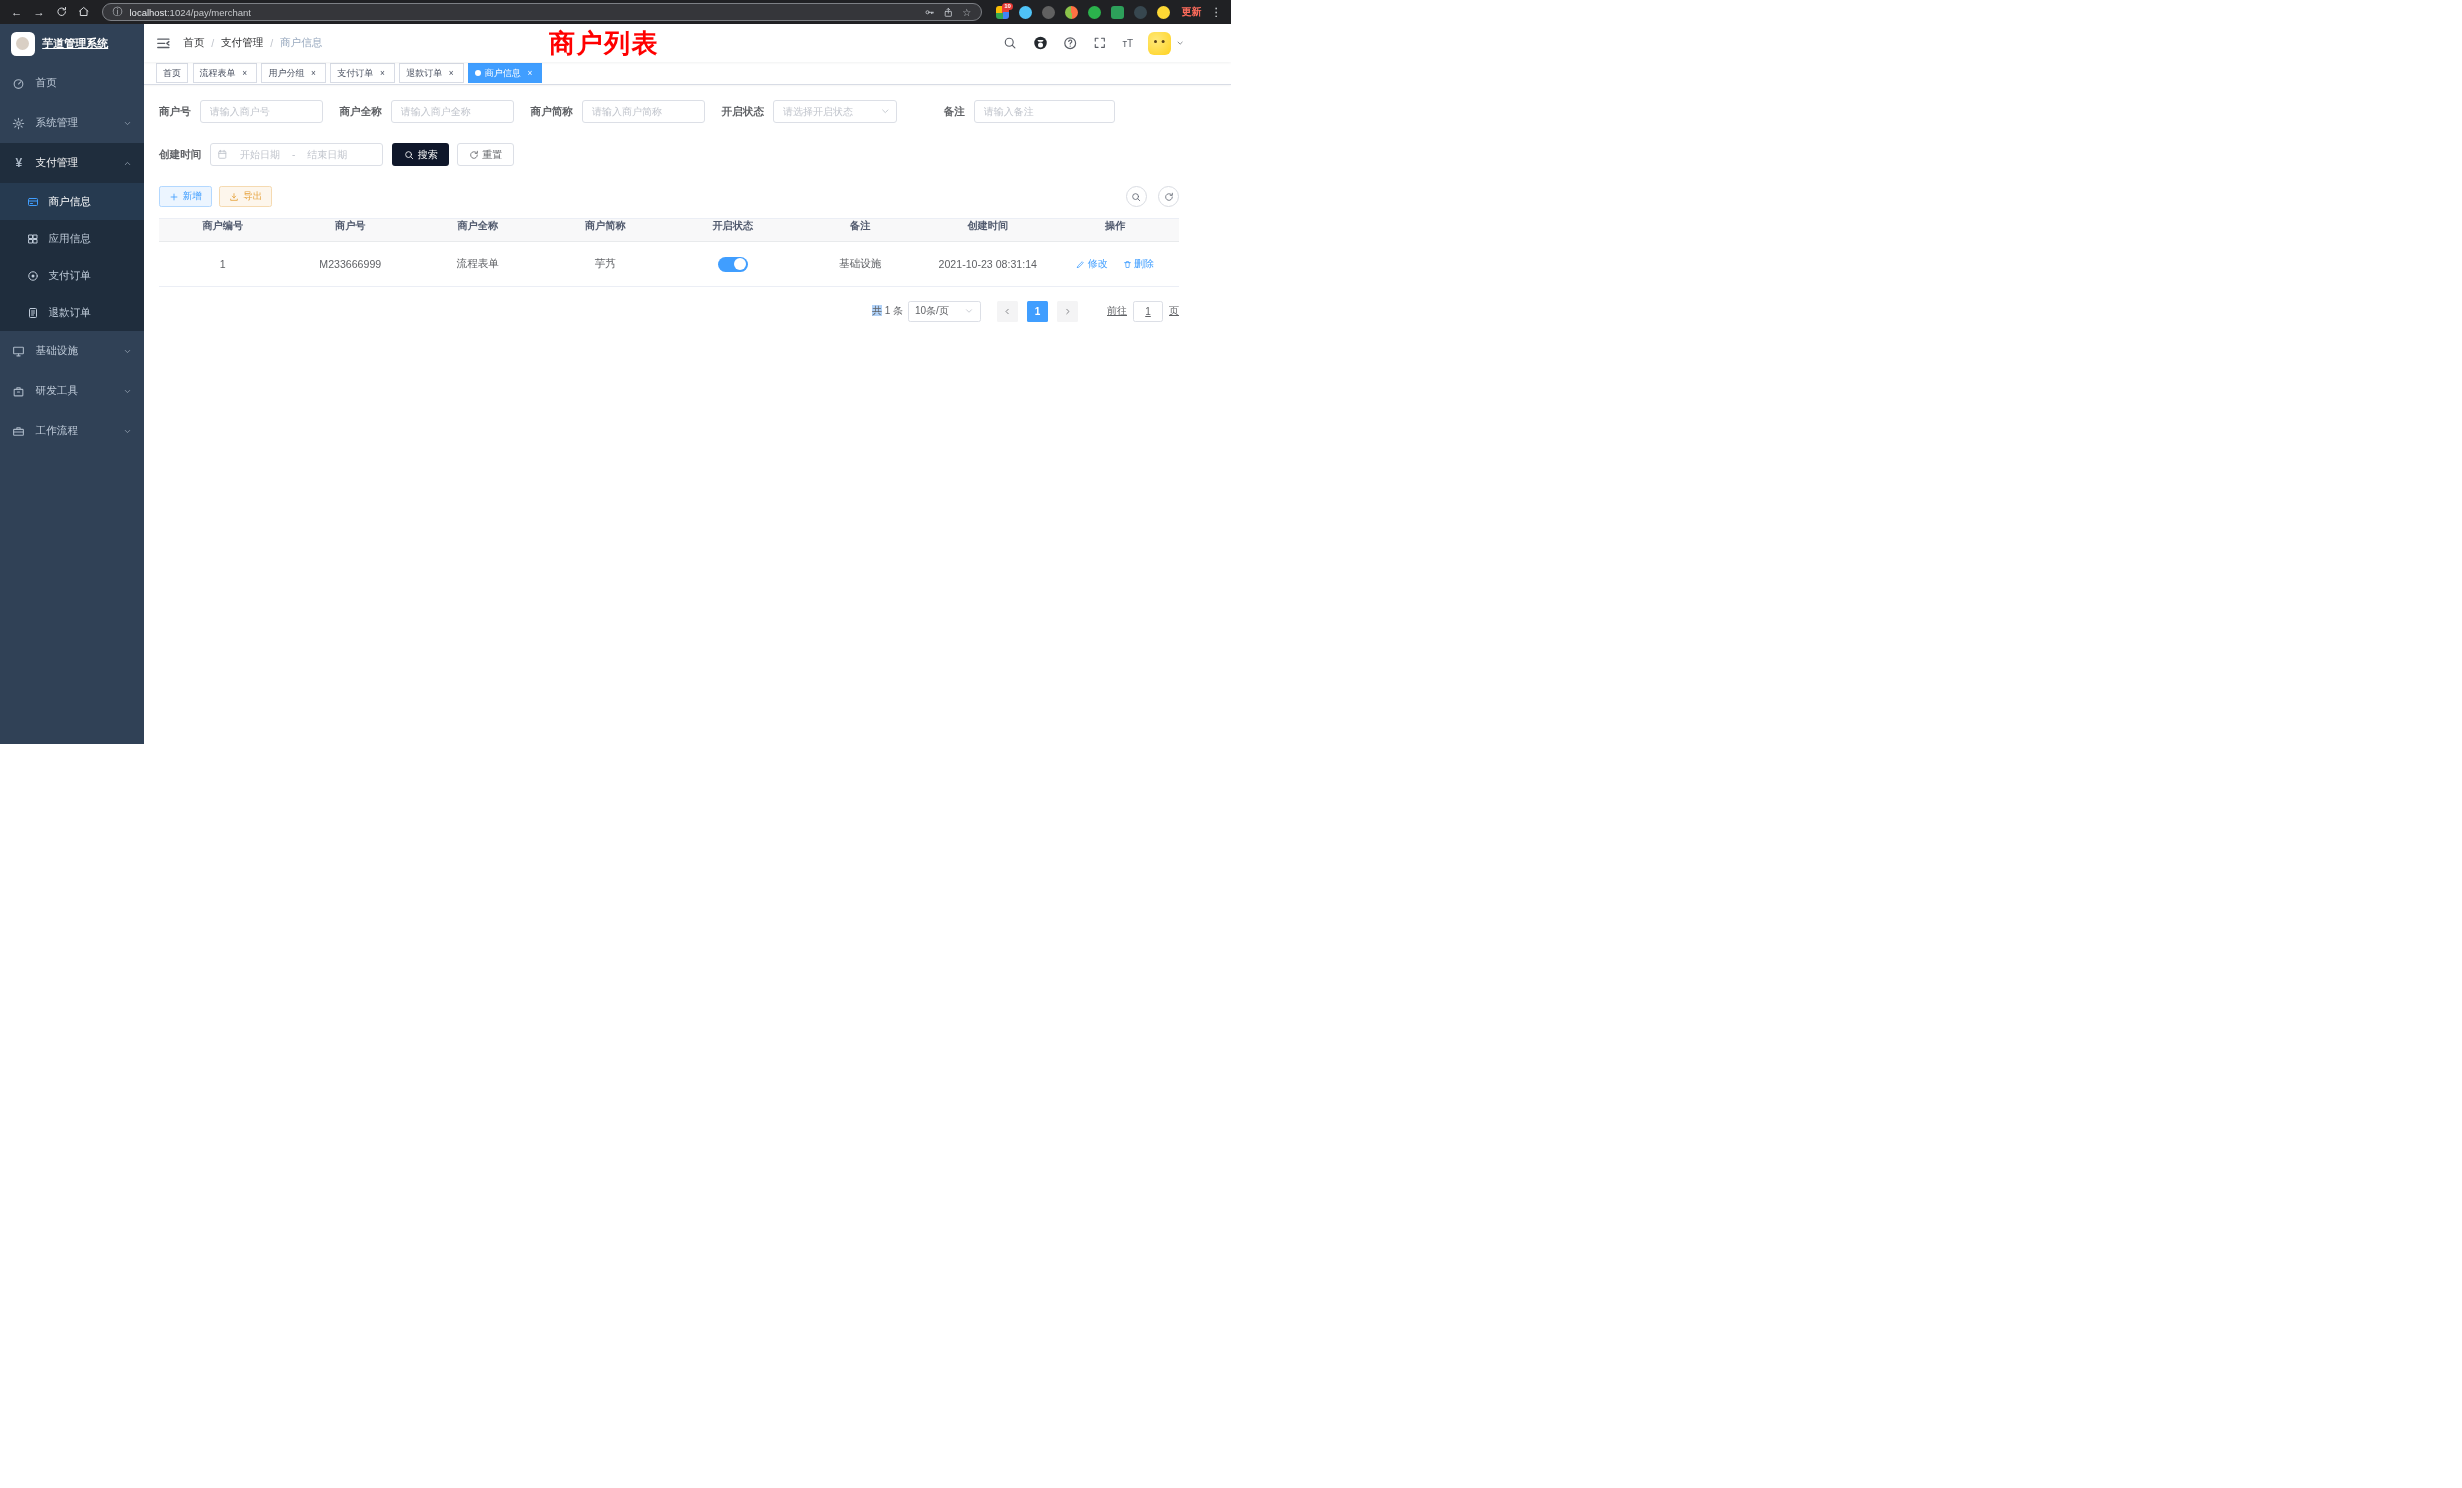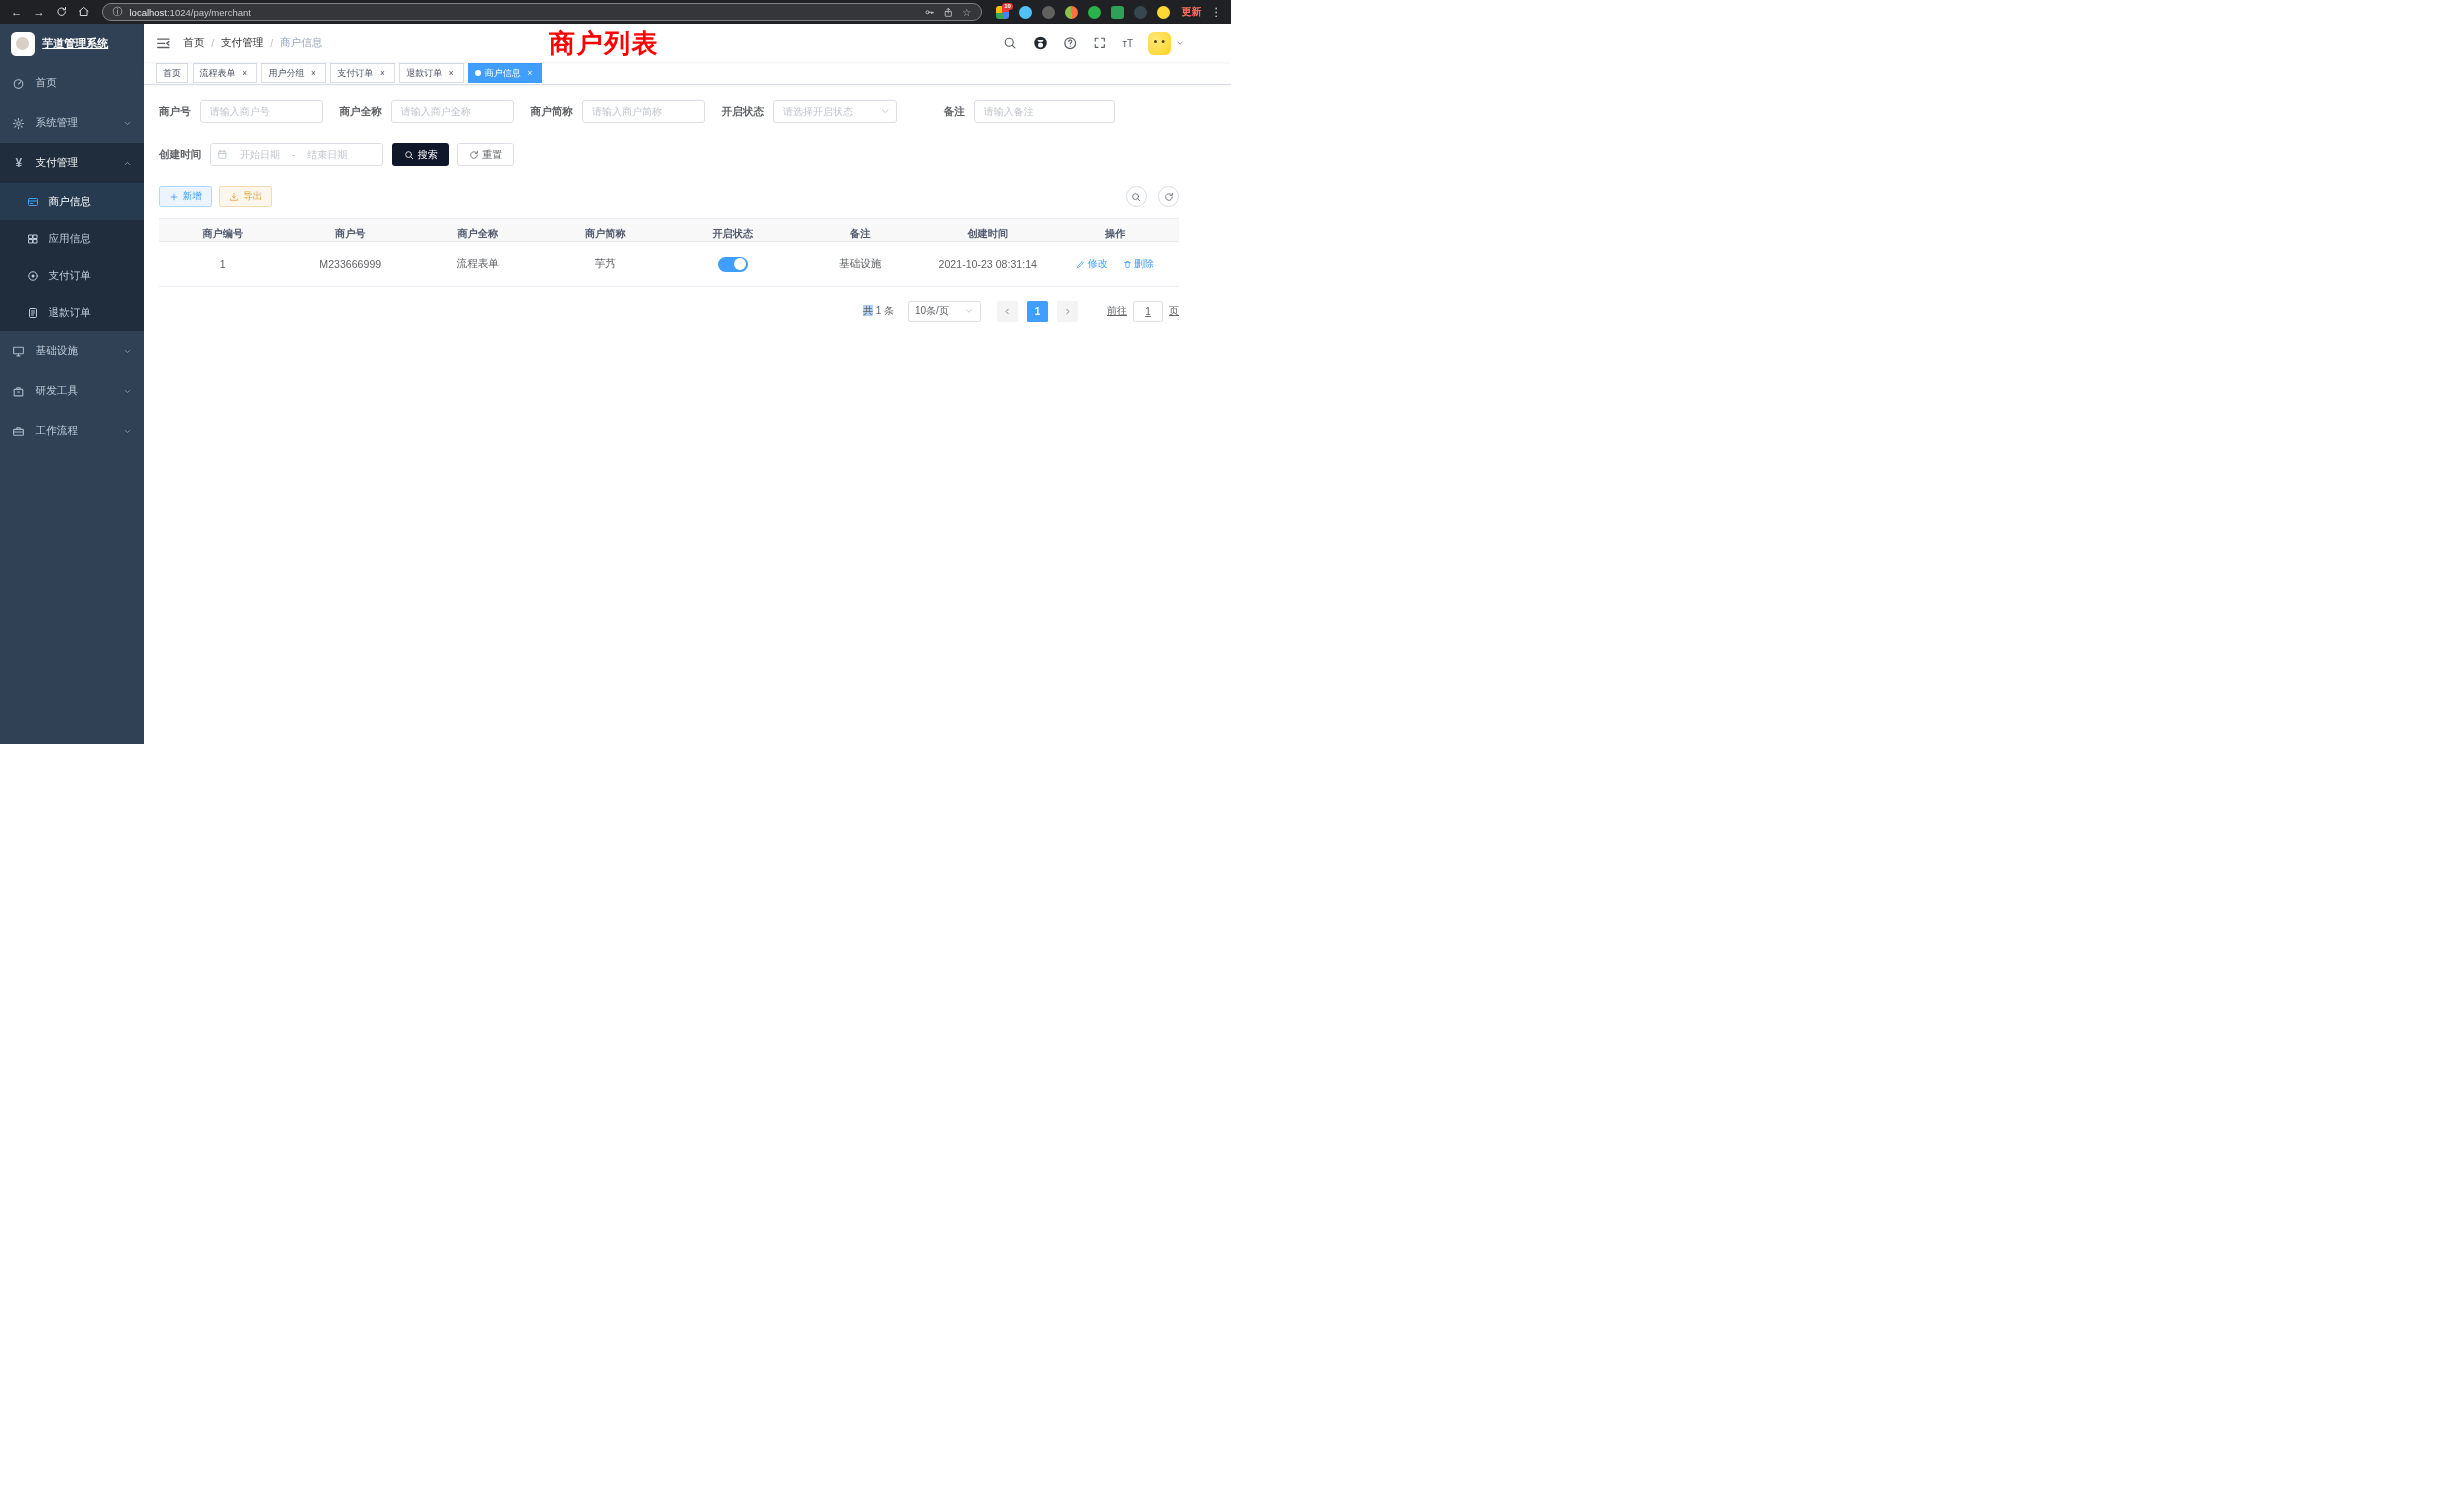--- a/index.html
+++ b/index.html
@@ -94,33 +94,33 @@
   .toolbar-row { display:flex; align-items:center; width:1020px; }
   .btn-sm { height:21px; font-size:9.5px; padding:0 9px; border-radius:2.3px;text-align:right; }
   .btn-plain-primary { background:#ecf5ff; border-color:#b3d8ff; color:#409EFF; }
   .btn-plain-warning { background:#fdf6ec; border-color:#f5dab1; color:#e6a23c; margin-left:7.6px; }
   .toolbar-right { margin-left:auto; display:flex; gap:11.4px; }
   .circle-btn { width:21px; height:21px; border-radius:50%; background:#fff; border:0.8px solid #d9dce2; color:#5e6470; display:flex; align-items:center; justify-content:center; cursor:pointer; }
   .circle-btn svg { width:10px; height:10px; }
 
   
   .table { width:1020px; margin-top:10.6px; border-top:0.8px solid #ebeef5; }
-  .thead { display:flex; align-items:flex-end; height:23.5px; background:#f8f8f9; border-bottom:0.8px solid #e8eaec; }
+  .thead { display:flex; align-items:flex-start; height:23.5px; background:#f8f8f9; border-bottom:0.8px solid #e8eaec; }
   .th { flex:1; text-align:center; font-size:10.2px; font-weight:700; color:#515a6e; }
   .trow { display:flex; align-items:center; height:45px; border-bottom:0.8px solid #ebeef5; }
   .td { flex:1; text-align:center; font-size:10.6px; color:#606266; }
   .switch { width:30px; height:15px; border-radius:7.6px; background:#409EFF; position:relative; display:inline-block; vertical-align:middle; cursor:pointer; }
   .switch::after { content:""; position:absolute; right:1.5px; top:1.5px; width:12px; height:12px; border-radius:50%; background:#fff; }
   .op-link { color:#409EFF; font-size:10px; display:inline-flex; align-items:center; gap:2.3px; cursor:pointer; }
   .op-link + .op-link { margin-left:12px; }
   .op-link svg { width:9px; height:9px; }
 
   
   .pagination { width:1020px; display:flex; justify-content:flex-end; align-items:center; margin-top:13.6px; font-size:10px; color:#606266; }
-  .pg-total { margin-right:14px; }
+  .pg-total { margin-right:5px; }
   .pg-total .hl { background:#b1d2f8; }
   .pg-sizer { width:73px; height:21px; border:0.8px solid #dcdfe6; border-radius:2.3px; display:flex; align-items:center; justify-content:space-between; padding:0 6px; cursor:pointer; background:#fff; }
   .pg-sizer .select-caret2 { width:10px; height:10px; color:#c0c4cc; }
   .pg-btn { width:21px; height:21px; background:#f4f4f5; border-radius:1.5px; display:flex; align-items:center; justify-content:center; color:#606266; cursor:pointer; }
   .pg-btn svg { width:9px; height:9px; }
   .pg-prev { margin-left:16px; }
   .pg-page { width:21px; height:21px; background:#409EFF; color:#fff; border-radius:1.5px; display:flex; align-items:center; justify-content:center; font-weight:700; margin:0 9px; cursor:pointer; }
   .pg-goto { display:flex; align-items:center; gap:6px; margin-left:29px;text-decoration:underline; }
   .pg-goto input { width:30px; height:21px; border:0.8px solid #dcdfe6; border-radius:2.3px; text-align:center; font-size:10px; color:#606266; outline:none; }
 </style>

